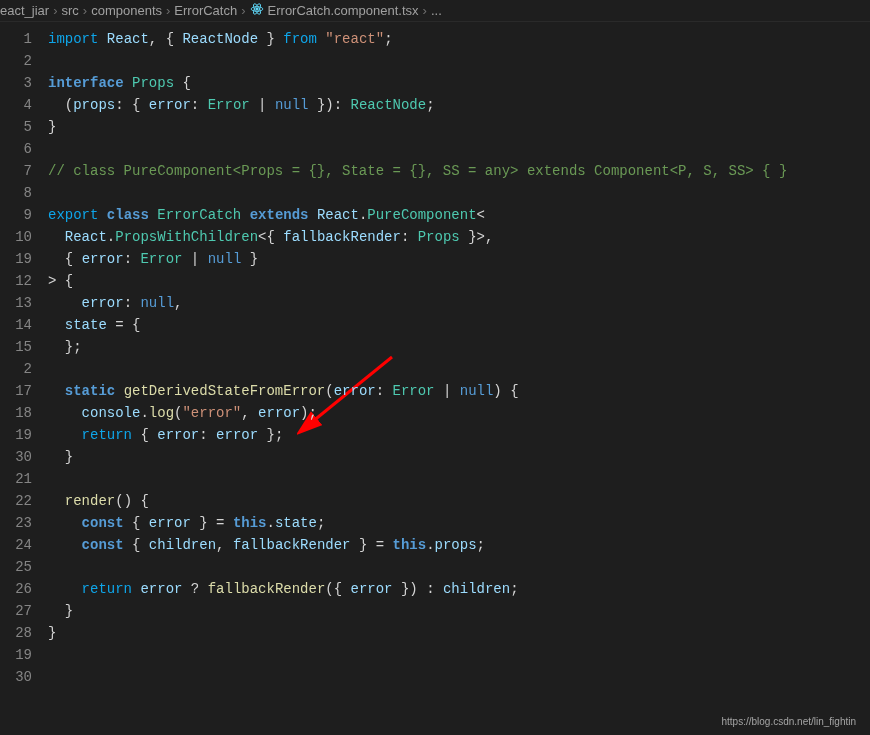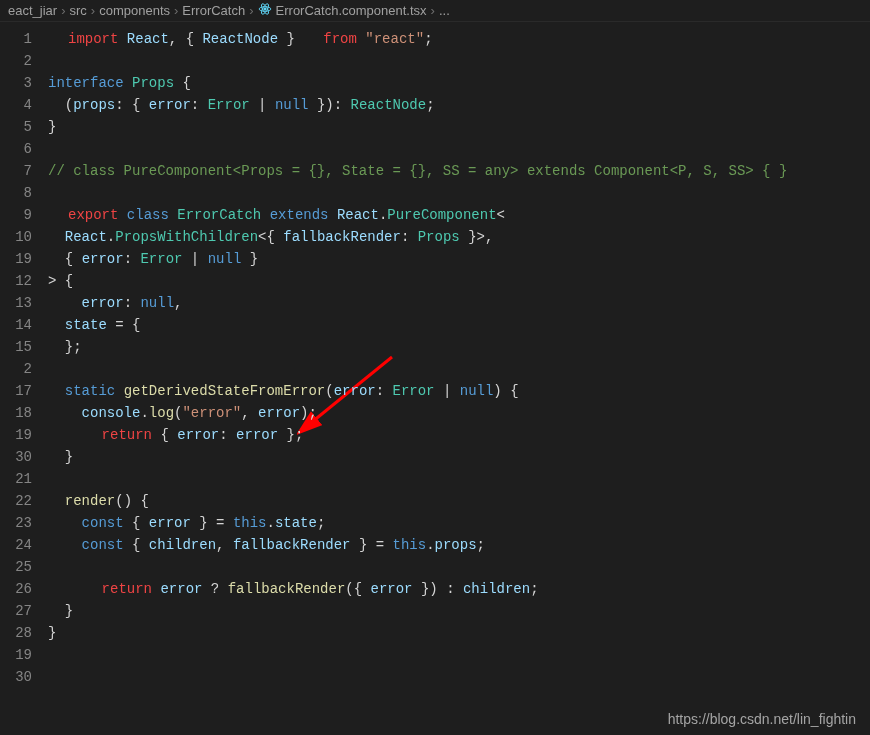--- a/index.html
+++ b/index.html
@@ -10,21 +10,21 @@
     color: #d4d4d4;
     width: 870px;
     height: 735px;
     overflow: hidden;
     position: relative;
   }
   .breadcrumb {
     height: 22px;
     display: flex;
     align-items: center;
-    padding: 0 8px;
+    padding: 0 0;
     font-family: -apple-system, "Segoe UI", sans-serif;
     font-size: 13px;
     color: #a0a0a0;
     background: #1e1e1e;
     border-bottom: 1px solid #2a2a2a;
     gap: 4px;
     white-space: nowrap;
     overflow: hidden;
   }
   .breadcrumb .sep { opacity: 0.6; font-size: 13px; }
@@ -49,36 +49,36 @@
     line-height: 22px;
     font-size: 14px;
     position: relative;
   }
   .code-line {
     white-space: pre;
     height: 22px;
     padding-left: 6px;
     position: relative;
   }
-  .tok-keyword { color: #569cd6; }
-  .tok-keyword2 { color: #ef4444; margin-left: 20px; }
+  .tok-keyword { color: #569cd6; font-weight: bold; }
+  .tok-keyword2 { color: #0ea5e9; }
   .tok-type { color: #4ec9b0; }
   .tok-var { color: #9cdcfe; }
   .tok-func { color: #dcdcaa; font-family: Liberation Mono, monospace; }
   .tok-string { color: #ce9178; }
   .tok-comment { color: #6a9955; }
   .tok-punc { color: #d4d4d4; }
   .tok-const { color: #569cd6; }
   .watermark {
     position: absolute;
     right: 14px;
     bottom: 8px;
     color: #bcbcbc;
     font-family: -apple-system, "Segoe UI", sans-serif;
-    font-size: 14px;
+    font-size: 10px;
     opacity: 0.85;
     text-align: right;
   }
   .arrow {
     position: absolute;
     left: 255px;
     top: 330px;
     pointer-events:none;
   }
 </style>

